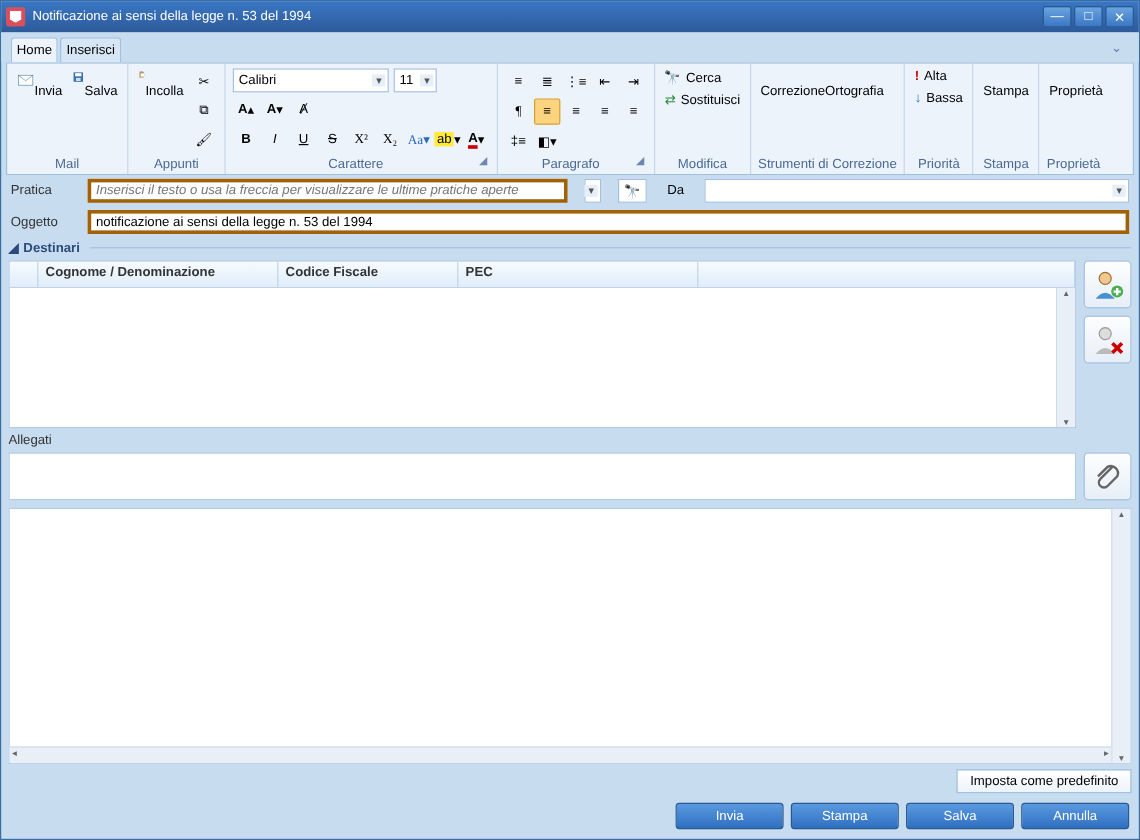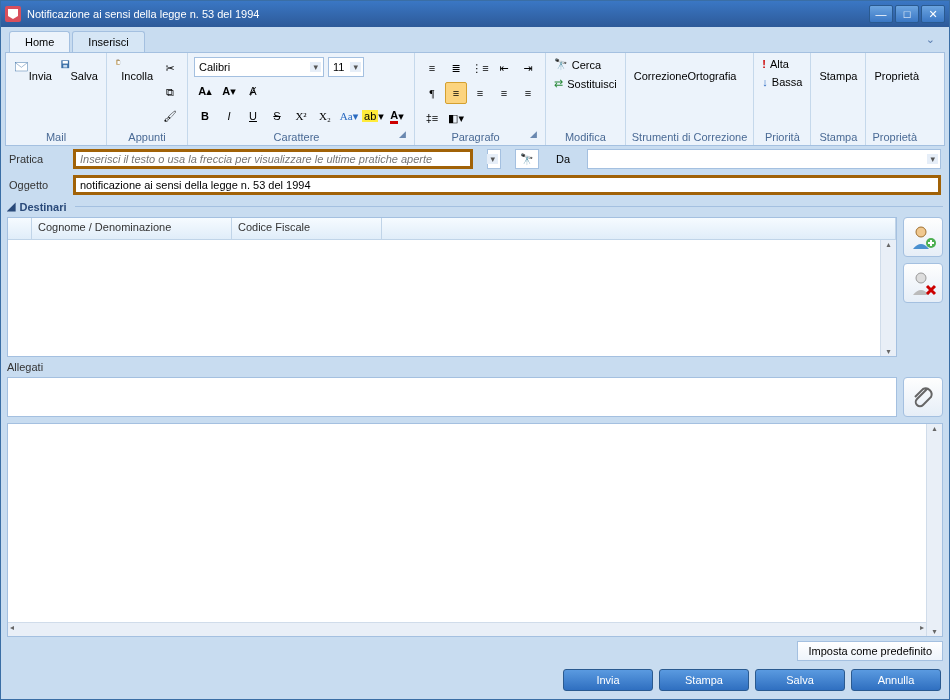--- a/index.html
+++ b/index.html
@@ -5,21 +5,21 @@
 * { box-sizing: border-box; margin: 0; padding: 0; font-family: "Segoe UI", Tahoma, sans-serif; font-size: 11px; }
 body { background: #fff; }
 .window { width: 950px; height: 700px; background: #c8dcf0; border: 1px solid #3a6ea5; display: flex; flex-direction: column; }
 .titlebar { background: linear-gradient(to bottom, #3a77c4, #2d5a99); height: 26px; display: flex; align-items: center; padding: 0 4px; color: #fff; font-size: 12px; }
 .titlebar .icon { width: 16px; height: 16px; background: #d94f5c; margin-right: 6px; border-radius: 2px; position: relative; }
 .titlebar .icon::after { content: ""; position: absolute; inset: 3px; background: #fff; clip-path: polygon(0 0, 100% 0, 100% 70%, 50% 100%, 0 70%); }
 .titlebar .title { flex: 1; }
 .winbtns { display: flex; gap: 2px; }
 .winbtn { width: 24px; height: 18px; background: linear-gradient(to bottom,#6ba4e0,#3a77c4); border: 1px solid #2a5a90; border-radius: 2px; color: #fff; display: flex; align-items: center; justify-content: center; font-size: 11px; cursor: pointer; }
 .ribbon-tabs { display: flex; padding-top: 4px; padding-left: 8px; background: #c8dcf0; }
-.tab { padding: 4px 15px; background: #d6e6f5; border: 1px solid #a4c0e0; border-bottom: none; border-radius: 3px 3px 0 0; margin-right: 2px; cursor: pointer; }
+.tab { padding: 4px 4px; background: #d6e6f5; border: 1px solid #a4c0e0; border-bottom: none; border-radius: 3px 3px 0 0; margin-right: 2px; cursor: pointer; }
 .tab.active { background: #ecf3fb; }
 .ribbon-exp { margin-left: auto; margin-right: 8px; padding: 2px 6px; color: #5a7db0; cursor: pointer; }
 .ribbon { background: #ecf3fb; border: 1px solid #a4c0e0; margin: 0 4px; display: flex; }
 .group { border-right: 1px solid #c5d8eb; padding: 4px 6px 2px; display: flex; flex-direction: column; }
 .group-body { flex: 1; display: flex; align-items: flex-start; gap: 4px; }
 .group-label { text-align: center; color: #4a6a95; padding-top: 2px; font-size: 11px; }
 .bigbtn { display: flex; align-items: center; width: 42px; cursor: pointer; padding: 2px; border-radius: 3px; }
 .bigbtn .ico { width: 32px; height: 32px; margin-bottom: 2px; }
 .smallbtn { width: 22px; height: 22px; display: inline-flex; align-items: center; justify-content: center; cursor: pointer; border-radius: 2px; font-family: "Times New Roman", serif; }
 .smallbtn.selected { background: #fcd47f; border: 1px solid #d4a030; }
@@ -30,21 +30,21 @@
 .lbl { width: 50px; color: #333; }
 .tinput { flex: 1; border: 3px solid #a16207; background: #fff; height: 20px; padding: 0 4px; font-style: normal; }
 .tinput.placeholder { font-style: italic; color: #666; }
 .iconbtn { width: 24px; height: 20px; border: 1px solid #a4c0e0; background: #fff; display: flex; align-items: center; justify-content: center; cursor: pointer; }
 .content { flex: 1; margin: 2px 6px; display: flex; flex-direction: column; gap: 4px; overflow: hidden; }
 .panel-head { color: #2a4a7a; font-weight: bold; display: flex; align-items: center; gap: 4px; }
 .panel-head::after { content: ""; flex: 1; height: 1px; background: #a4c0e0; margin-left: 4px; }
 .dest-area { display: flex; gap: 6px; }
 .table-wrap { flex: 1; border: 1px solid #a4c0e0; background: #fff; height: 140px; position: relative; overflow: hidden; }
 .thead { display: flex; background: linear-gradient(to bottom,#f6fbff,#e0edf9); border-bottom: 1px solid #c0d4e8; height: 22px; }
-.th { padding: 3px 6px; border-right: 1px solid #c0d4e8; font-weight: normal; color: #333; }
+.th { padding: 3px 6px; border-right: 1px solid #c0d4e8; font-weight: bold; color: #333; }
 .th:first-child { width: 24px; }
 .th.c1 { width: 200px; } .th.c2 { width: 150px; } .th.c3 { width: 200px; } .th.c4 { flex: 1; }
 .scroll-v { position: absolute; right: 0; top: 22px; bottom: 0; width: 16px; background: #e9eff7; border-left: 1px solid #d0dcea; }
 .scroll-v::before { content:"▴"; position:absolute; top:0; width:100%; text-align:center; font-size:8px; color:#666;}
 .scroll-v::after { content:"▾"; position:absolute; bottom:0; width:100%; text-align:center; font-size:8px; color:#666;}
 .side-btns { display: flex; flex-direction: column; gap: 6px; }
 .sqbtn { width: 40px; height: 40px; border: 1px solid #a4c0e0; background: linear-gradient(to bottom,#fefefe,#e6eef7); border-radius: 4px; display: flex; align-items: center; justify-content: center; cursor: pointer; }
 .allegati-row { display: flex; gap: 6px; align-items: stretch; }
 .allegati-box { flex: 1; border: 1px solid #a4c0e0; background: #fff; height: 40px; }
 .editor { flex: 1; border: 1px solid #a4c0e0; background: #fff; position: relative; margin-top: 2px; }
@@ -341,20 +341,21 @@
       <span>◢</span>
       <span>Destinari</span>
     </div>
 
     <div class="dest-area">
       <div class="table-wrap">
         <div class="thead">
           <div class="th"></div>
           <div class="th c1">Cognome / Denominazione</div>
           <div class="th c2">Codice Fiscale</div>
+          <div class="th c3">PEC</div>
           <div class="th c4"></div>
         </div>
         <div class="scroll-v"></div>
       </div>
       <div class="side-btns">
         <div class="sqbtn">
           <svg width="28" height="28">
               <circle cx="12" cy="9" r="5" fill="#f0c890" stroke="#a07030"></circle>
               <path d="M4 26 Q12 16 20 26 Z" fill="#4a90d0"></path>
               <circle cx="22" cy="20" r="5" fill="#4caf50"></circle>

